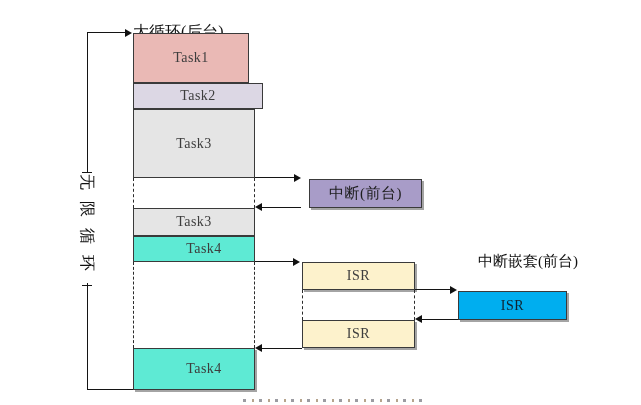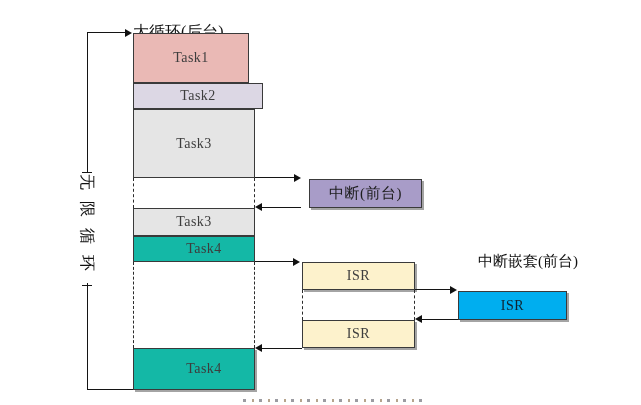--- a/index.html
+++ b/index.html
@@ -10,21 +10,21 @@
   
   .box{
     position:absolute;box-sizing:border-box;border:1px solid #3a3a3a;
     display:flex;align-items:center;justify-content:center;
     font-size:14px;color:#3d3d3d;letter-spacing:.5px;
   }
   .shadow{box-shadow:2px 2px 0 rgba(90,90,90,.55);}
   .task1{background:#eab9b5;}
   .task2{background:#dcd7e4;}
   .task3{background:#e5e5e5;}
-  .task4{background:#14b8a6;padding-left:20px;}
+  .task4{background:#5eead4;padding-left:20px;}
   .intbox{background:#a89cc8;font-size:15px;color:#1d1d1d;}
   .isrbox{background:#fdf2cc;}
   .nestedbox{background:#00aeef;color:#10222e;}
   
   .hline{position:absolute;height:1px;background:#141414;}
   .vline{position:absolute;width:1px;background:#141414;}
   .dash{position:absolute;width:0;border-left:1px dashed #2a2a2a;}
   
   .ah-r{position:absolute;width:0;height:0;border-top:4px solid transparent;border-bottom:4px solid transparent;border-left:7px solid #111;}
   .ah-l{position:absolute;width:0;height:0;border-top:4px solid transparent;border-bottom:4px solid transparent;border-right:7px solid #111;}

